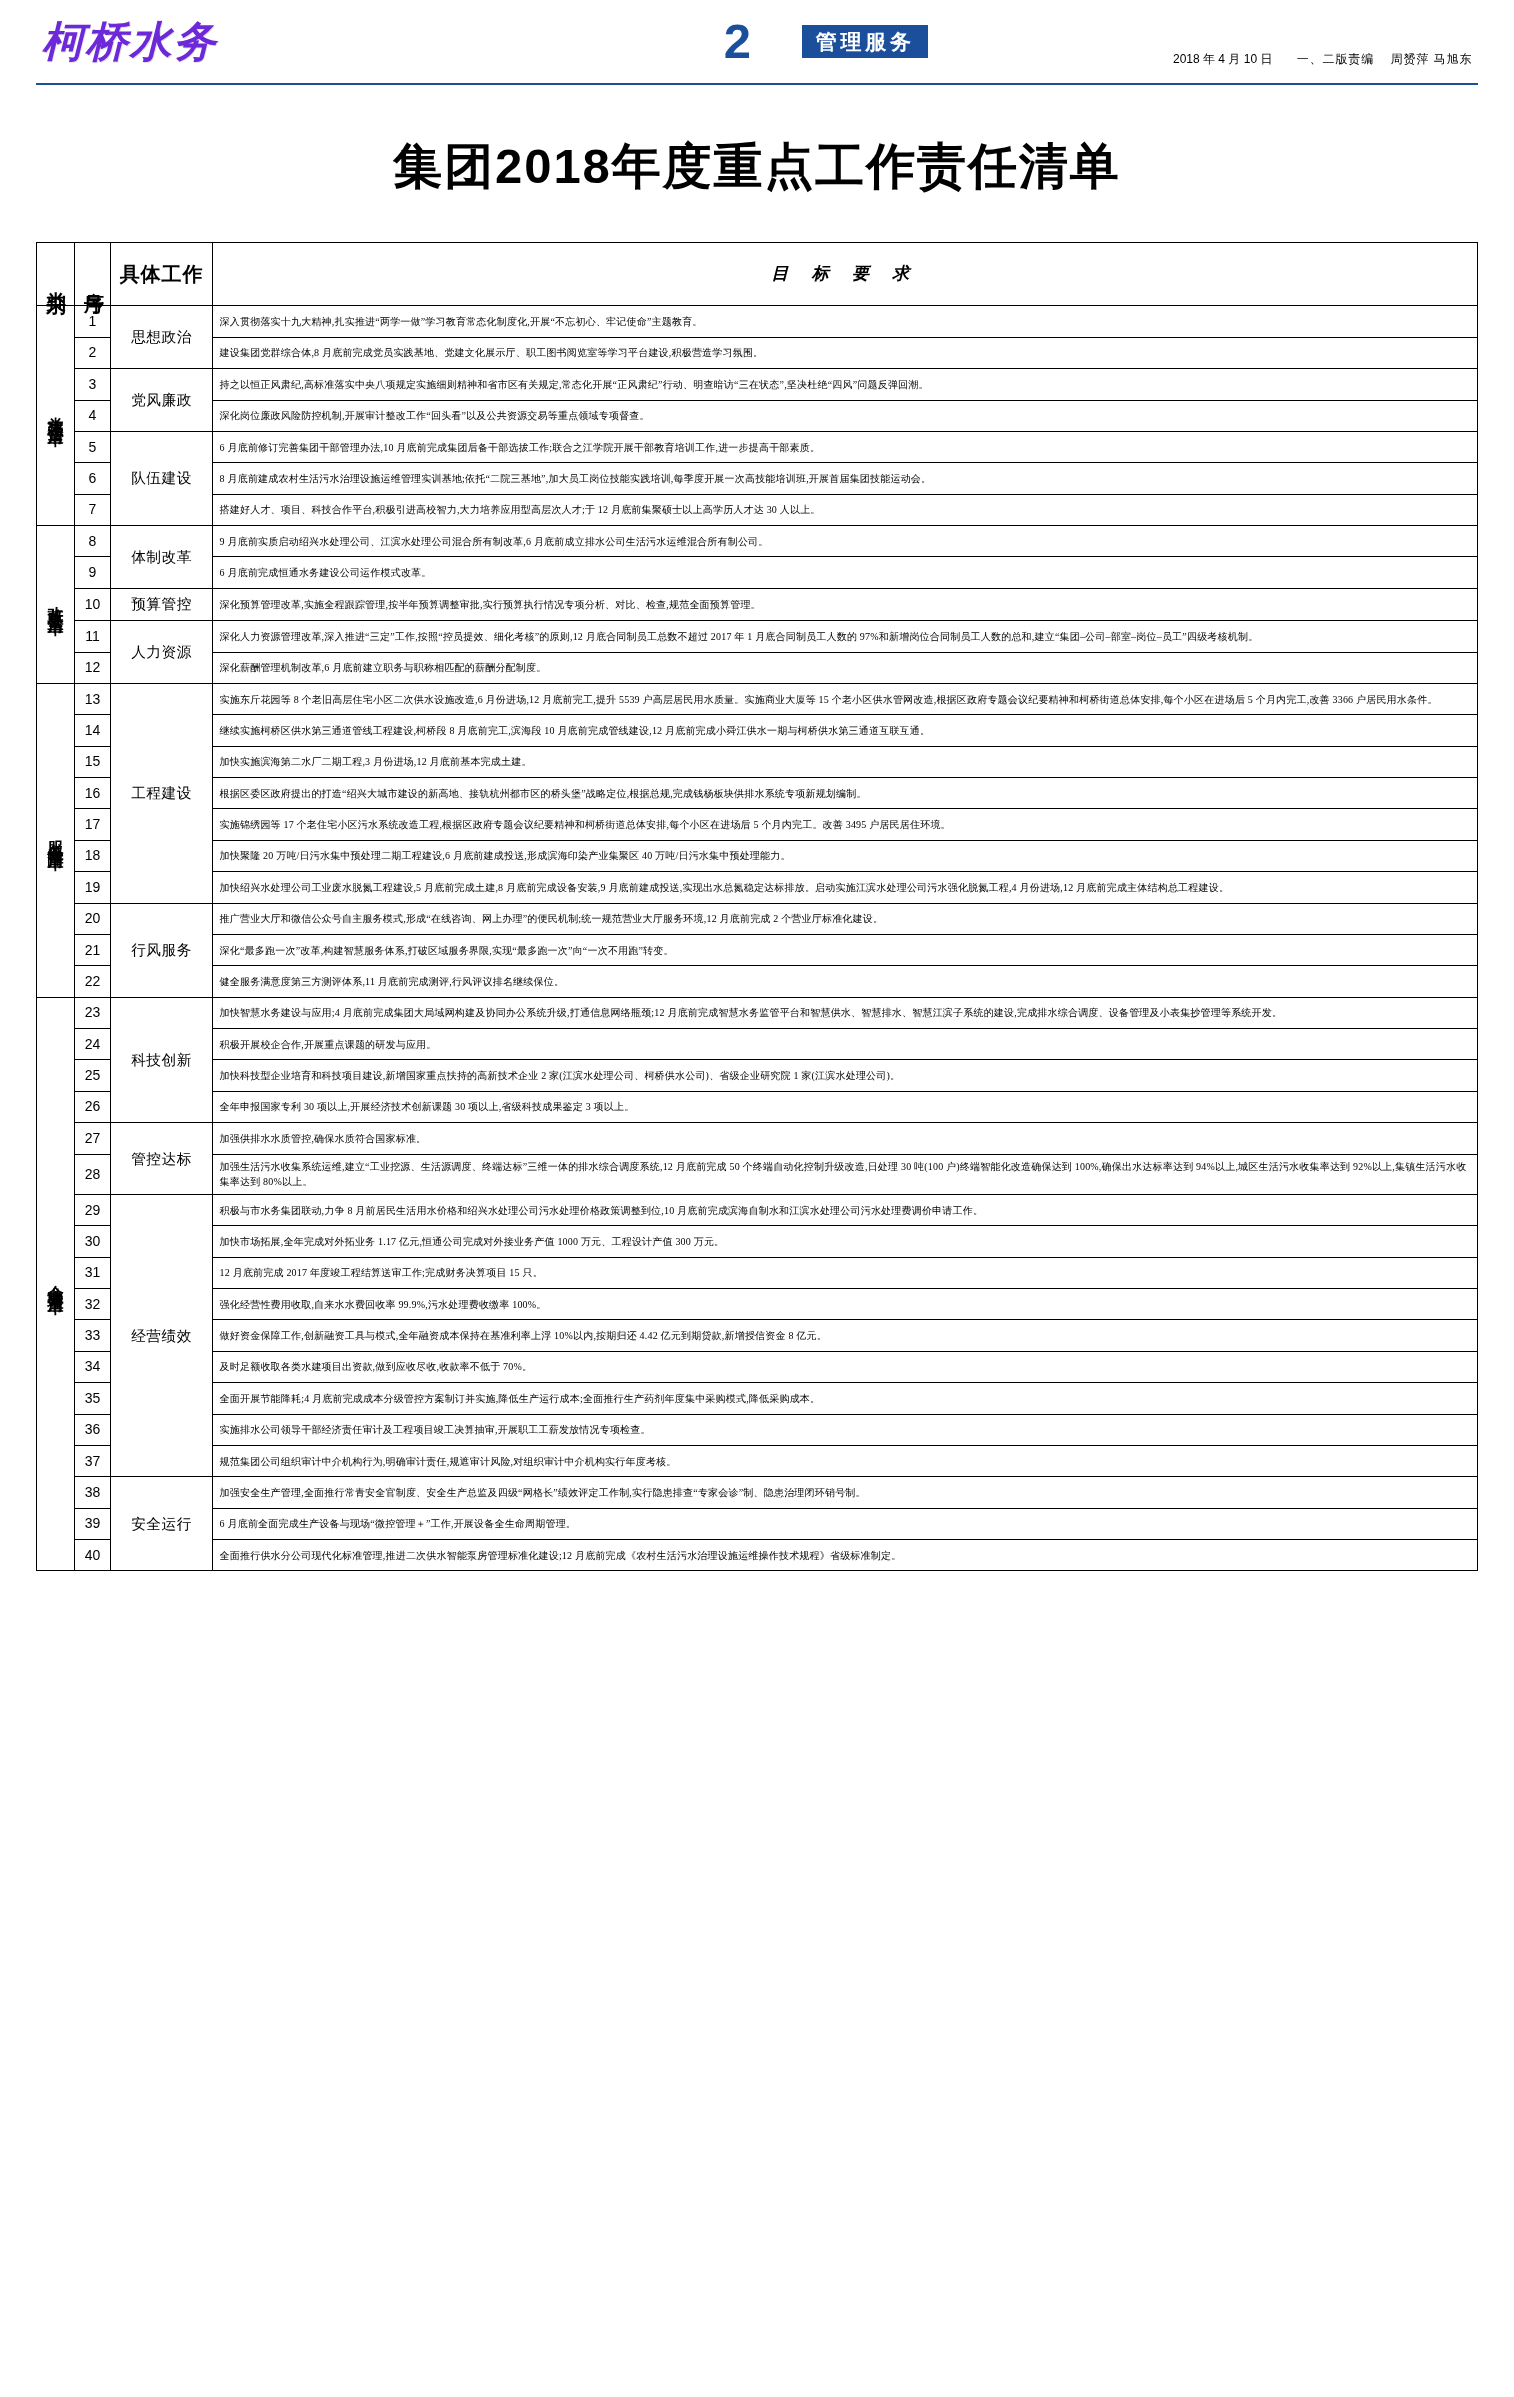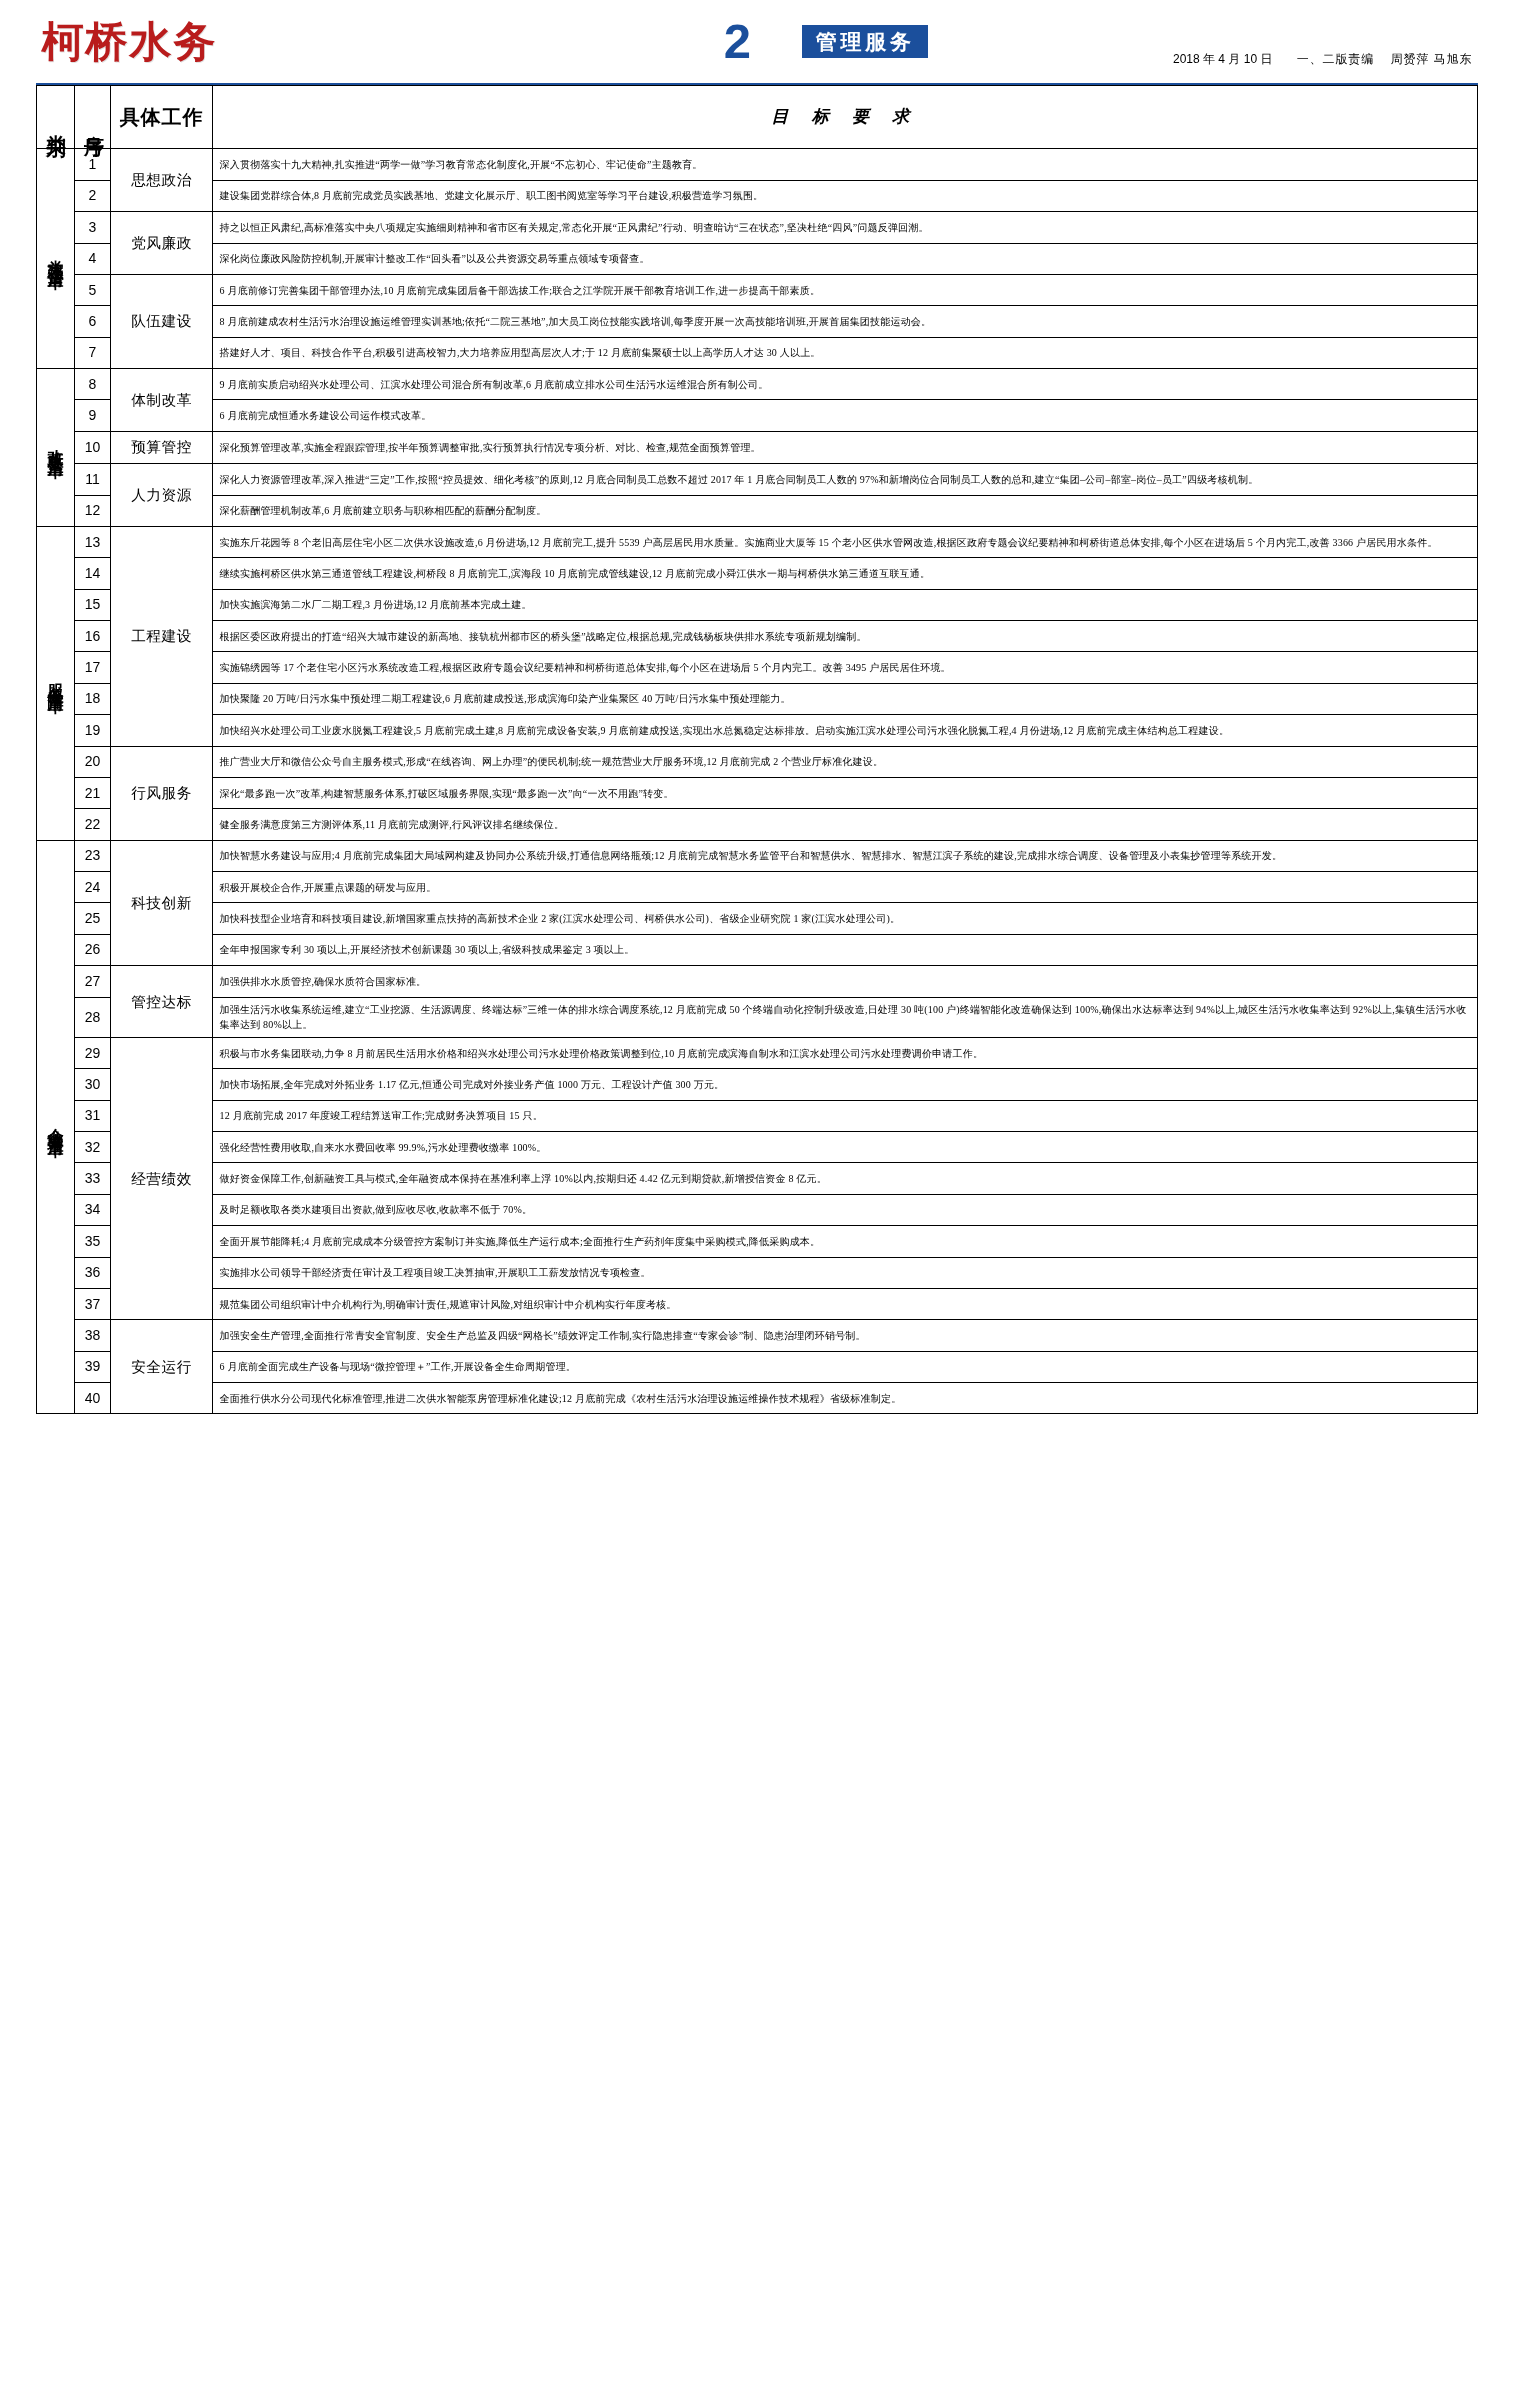--- a/index.html
+++ b/index.html
@@ -34,24 +34,25 @@
   .masthead-left {
     width: 284px;
     display: flex;
     align-items: center;
     padding-left: 5.7px;
   }
   .logo-text {
     font-family: "Liberation Serif", serif;
     font-size: 42px;
     font-weight: bold;
-    color: #b91c1c;
+    color: #6d28d9;
     letter-spacing: 1.9px;
     line-height: 1;
     text-shadow: 0.9px 0.9px 0 rgba(0,0,0,0.12);
+    font-style: italic;
   }
   .masthead-center {
     flex: 1;
     display: flex;
     align-items: center;
     justify-content: center;
     gap: 7.6px;
     transform: translateX(-76px);
   }
   .page-number {
@@ -173,20 +174,21 @@
       <span class="page-number">2</span>
       <span class="section-badge">管理服务</span>
     </div>
     <div class="masthead-right">
       <span>2018 年 4 月 10 日</span>
       <span class="editors">一、二版责编</span>
       <span class="names">周赟萍   马旭东</span>
     </div>
   </div>
 
+  <h1 class="doc-title">集团2018年度重点工作责任清单</h1>
 
   <table class="main">
     <colgroup>
       <col class="col-cat">
       <col class="col-seq">
       <col class="col-work">
       <col>
     </colgroup>
     <thead>
       <tr>

